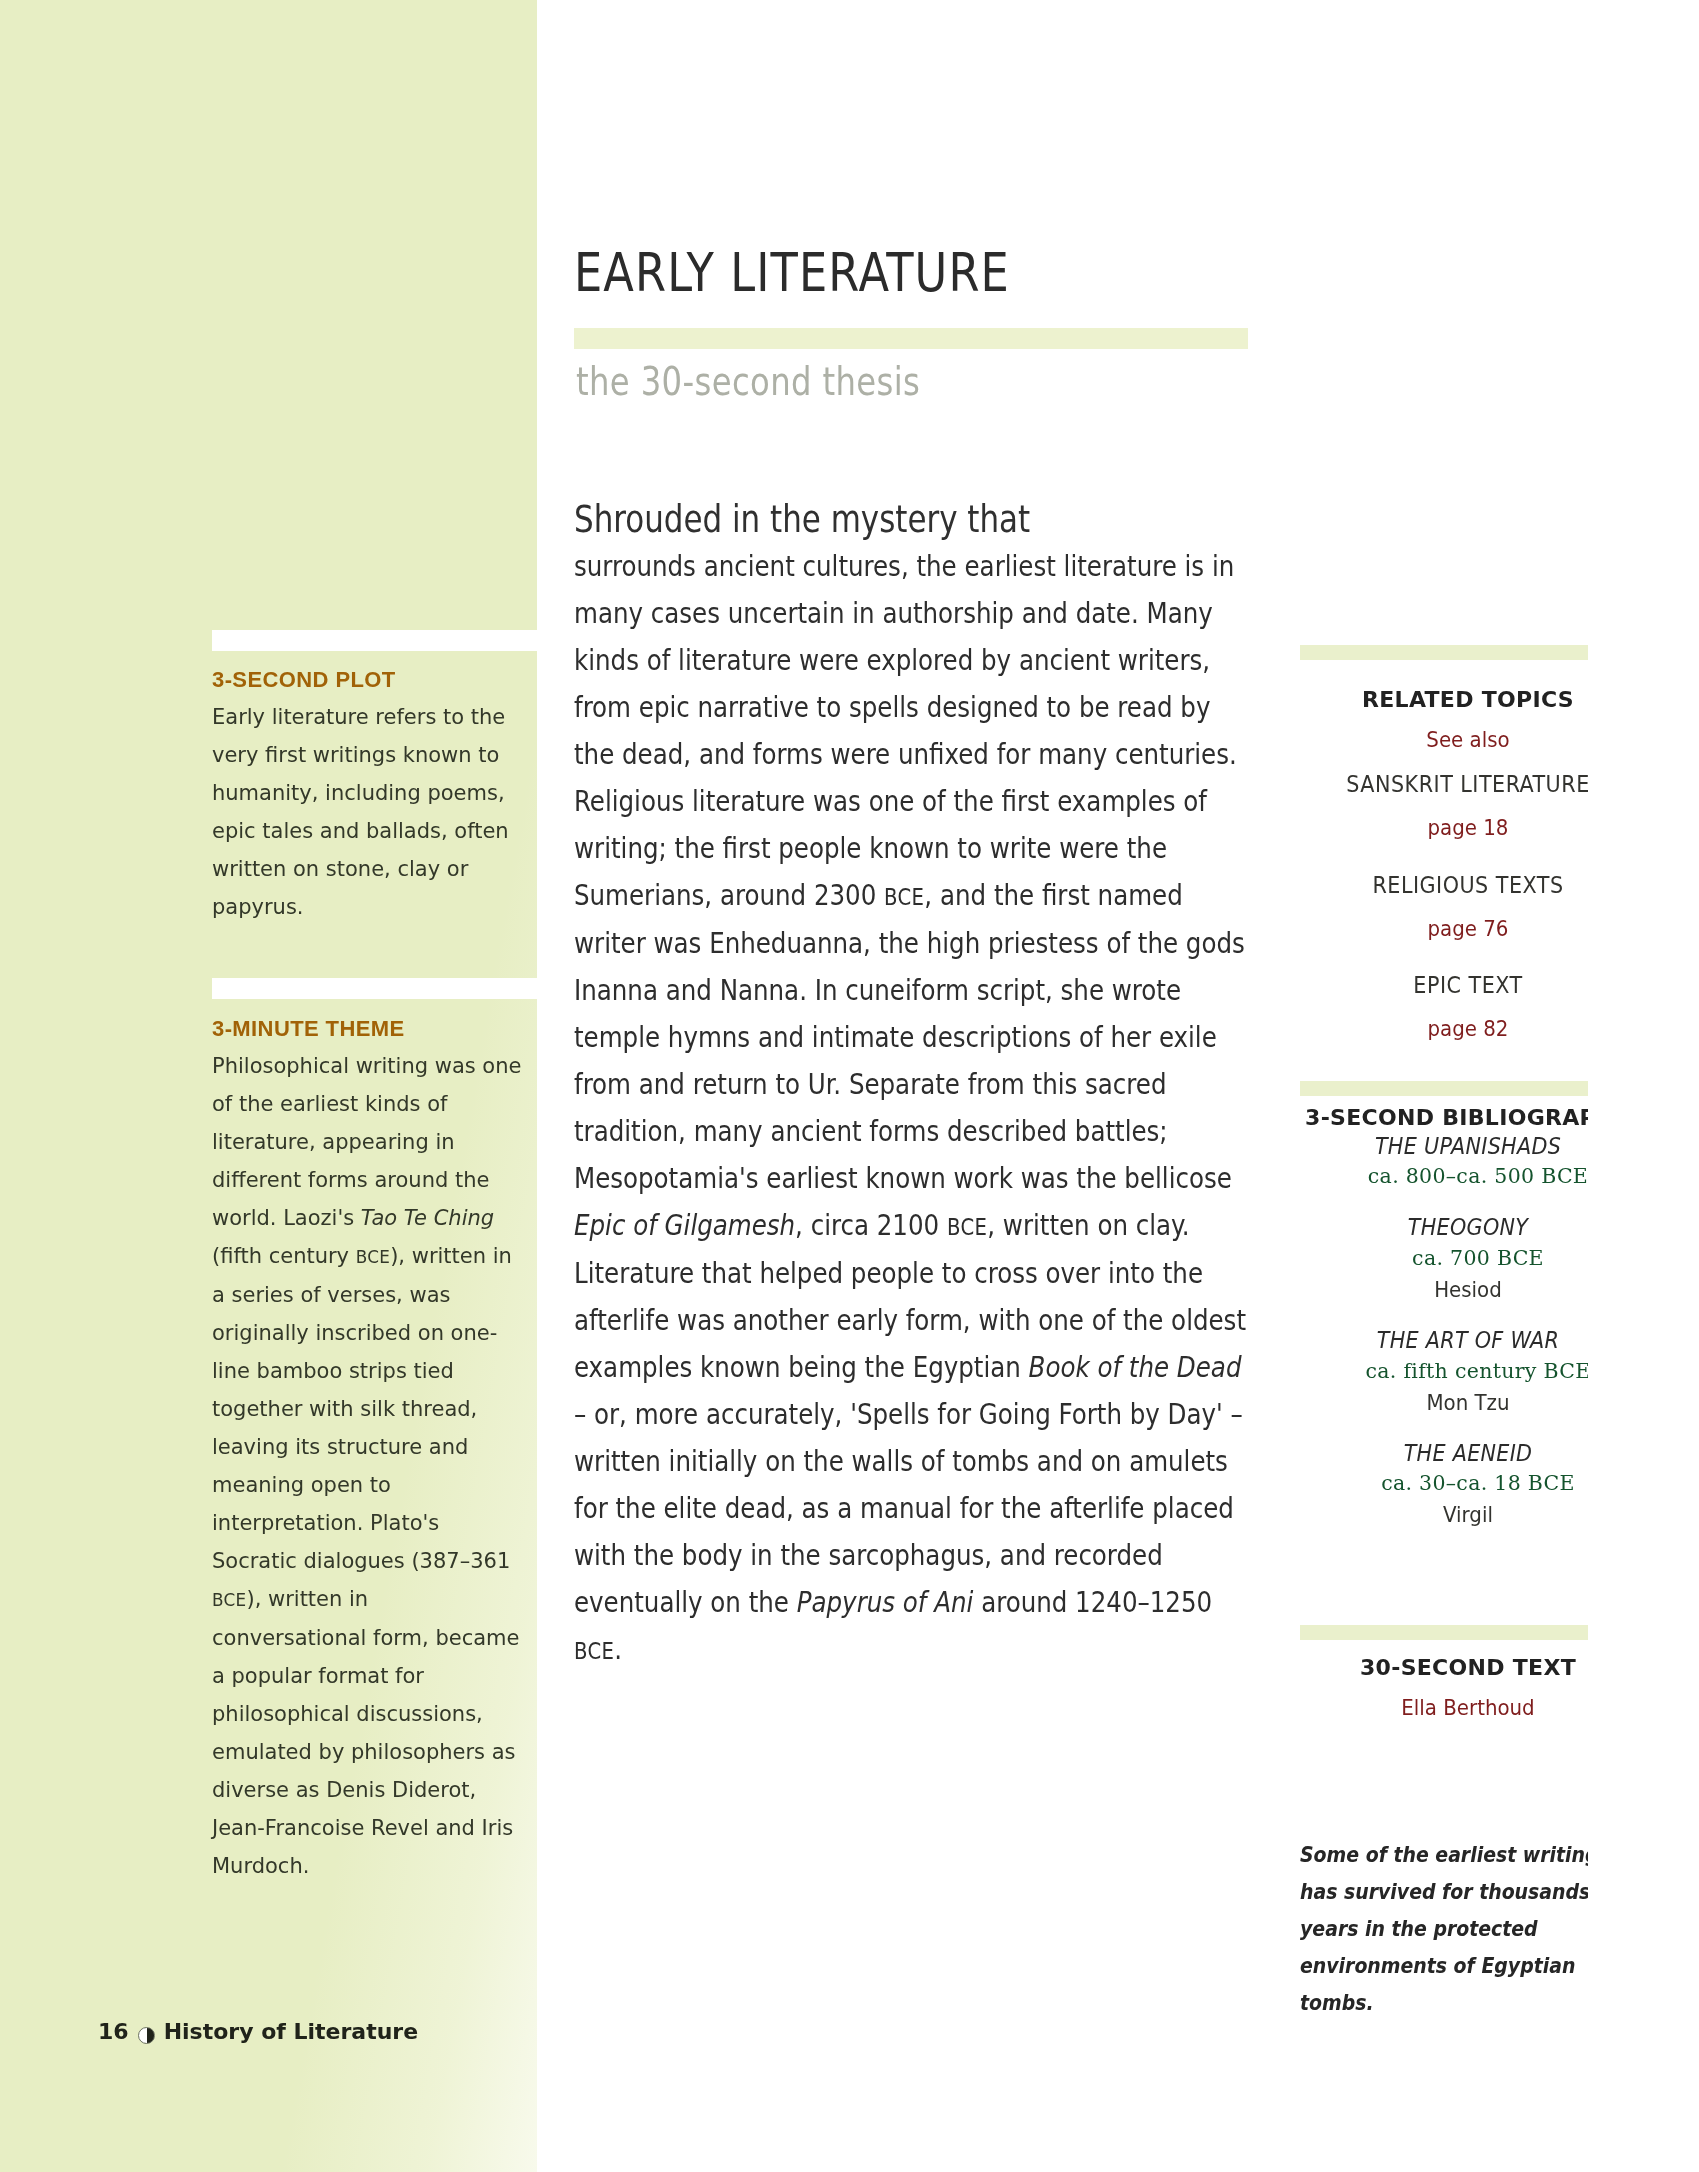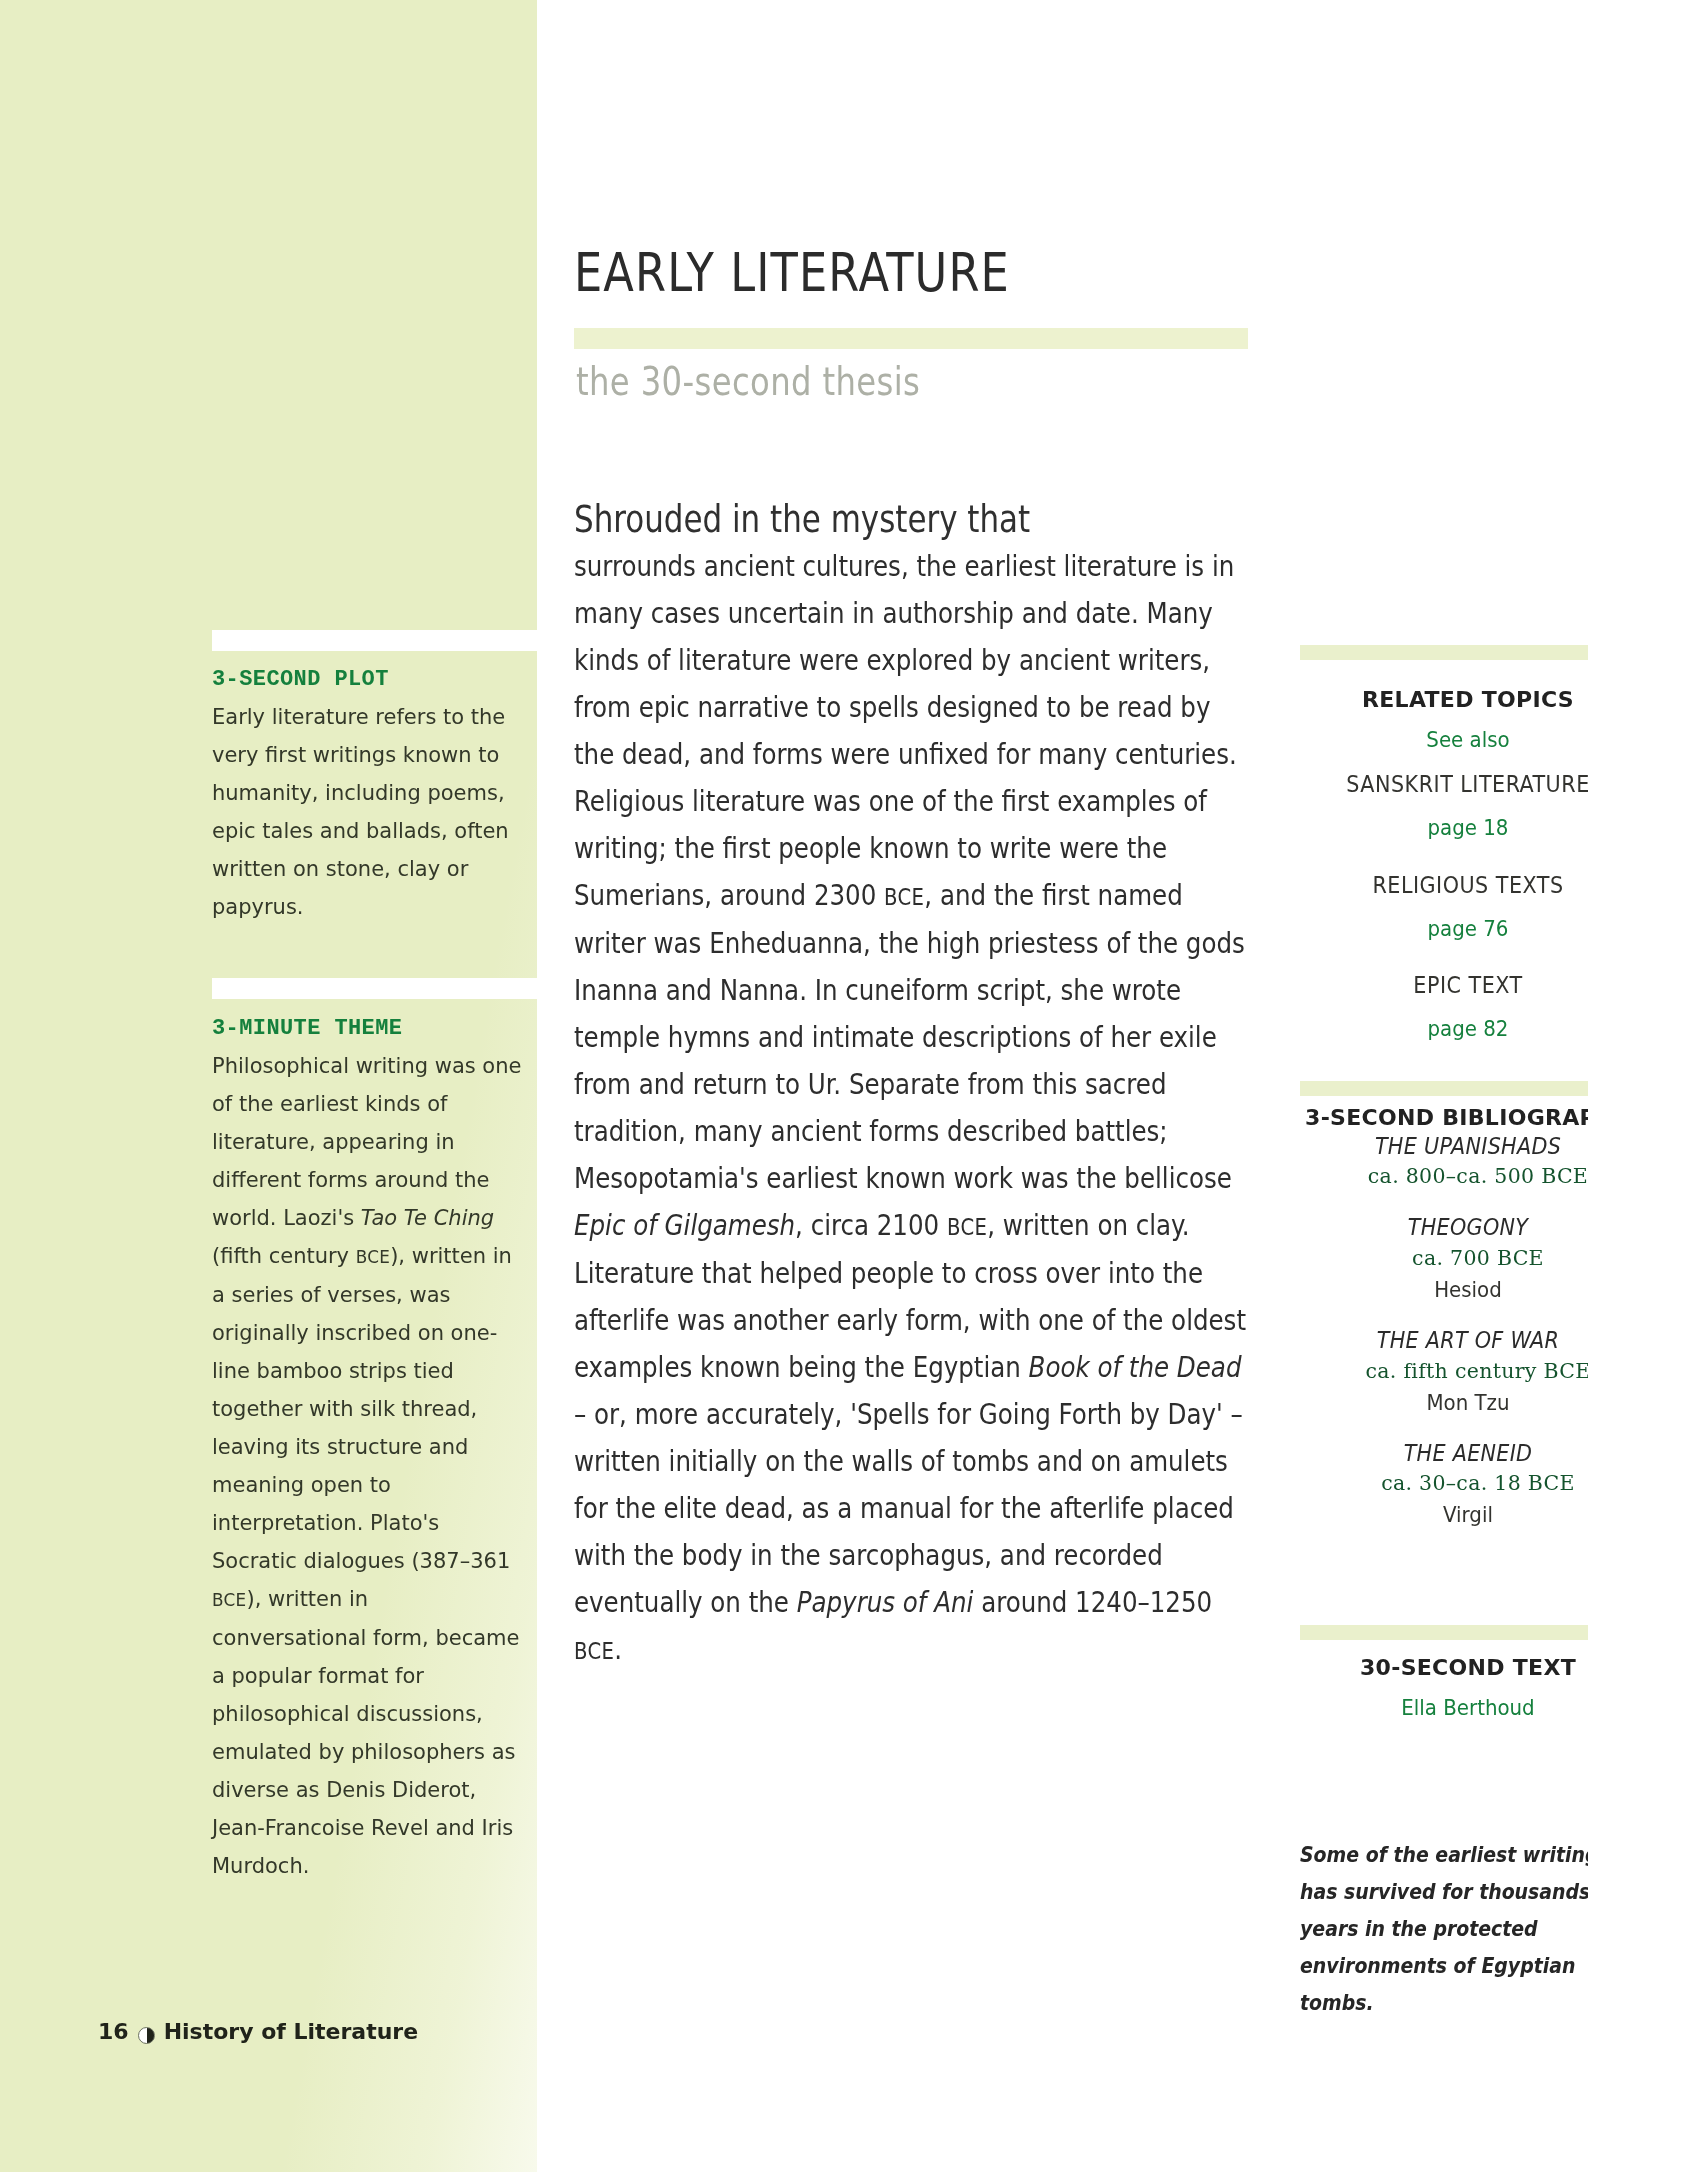--- a/index.html
+++ b/index.html
@@ -46,25 +46,25 @@
   }
 
   
   .side-block {
     position: absolute;
     width: 312px;
     left: 212px;
     color: #2f3326;
   }
   .side-head {
-    font-family: Liberation Mono, monospace;
+    font-family: Liberation Sans, sans-serif;
     font-weight: bold;
     font-size: 22px;
     letter-spacing: 0.4px;
-    color: #15803d;
+    color: #a16207;
     margin: 0 0 4.9px 0;
     line-height: 1.25;
   }
   .side-body {
     font-size: 21px;
     line-height: 38px;
     color: #333829;
     margin: 0;
   }
   .side-body i { font-style: italic; }
@@ -158,21 +158,21 @@
     font-weight: bold;
     font-size: 22px;
     letter-spacing: 0.3px;
     color: #222;
     margin: 0 0 1.6px 0;
   }
   .right-text {
     font-family: "DejaVu Sans Condensed", "DejaVu Sans", sans-serif;
     font-size: 22px;
     line-height: 32px;
-    color: #15803d;
+    color: #7f1d1d;
     margin: 12px;
   }
   .right-topic {
     font-family: "DejaVu Sans Condensed", "DejaVu Sans", sans-serif;
     font-size: 23px;
     letter-spacing: 0.5px;
     color: #33332f;
     line-height: 32px;
   }
   .ref-group { margin-bottom: 24.6px; }

